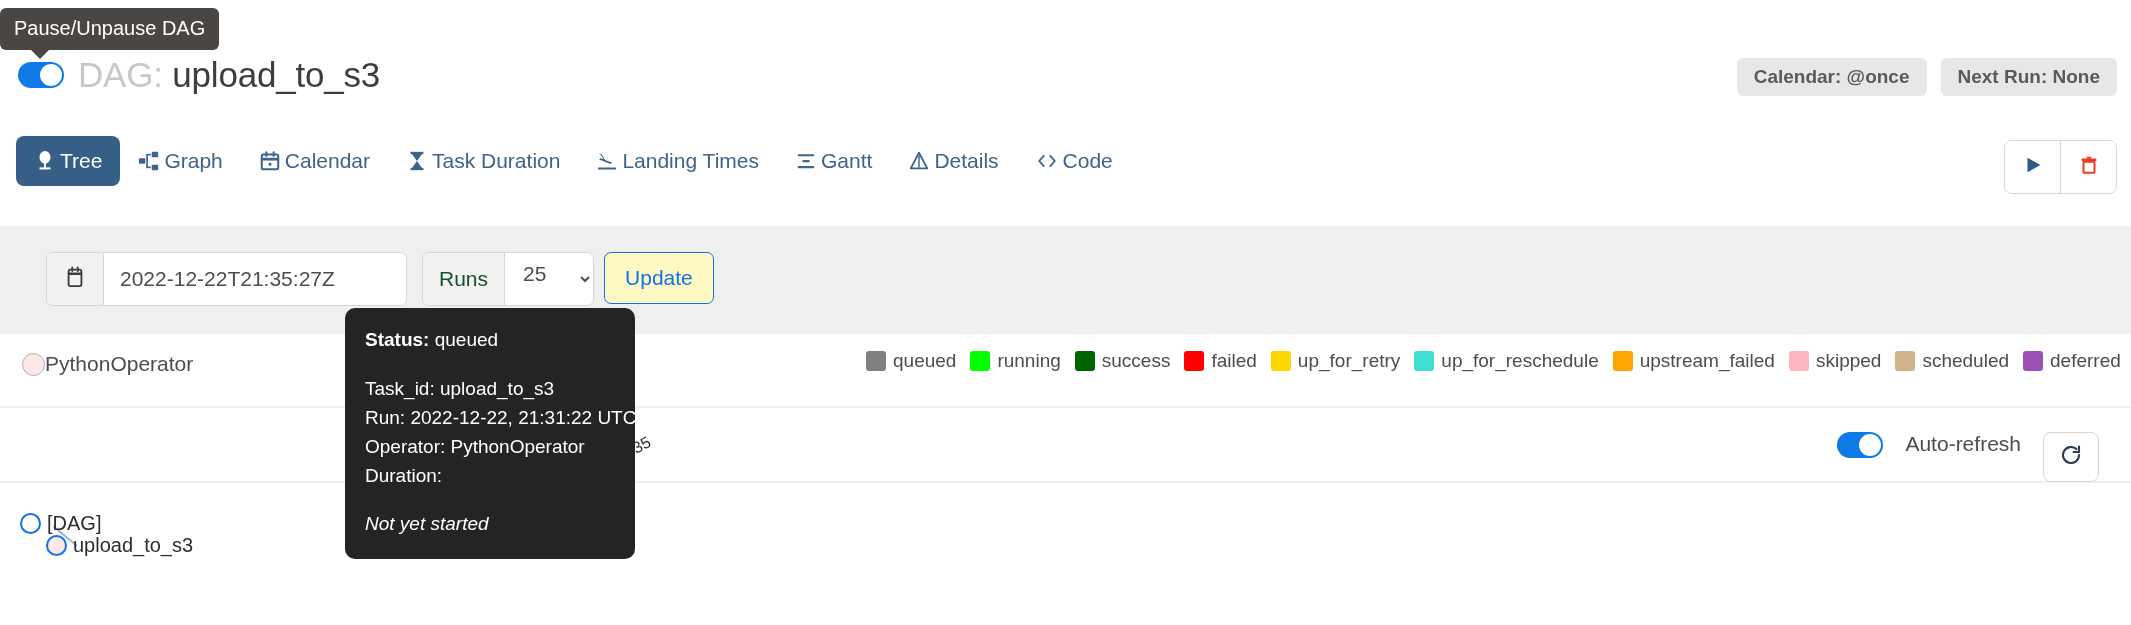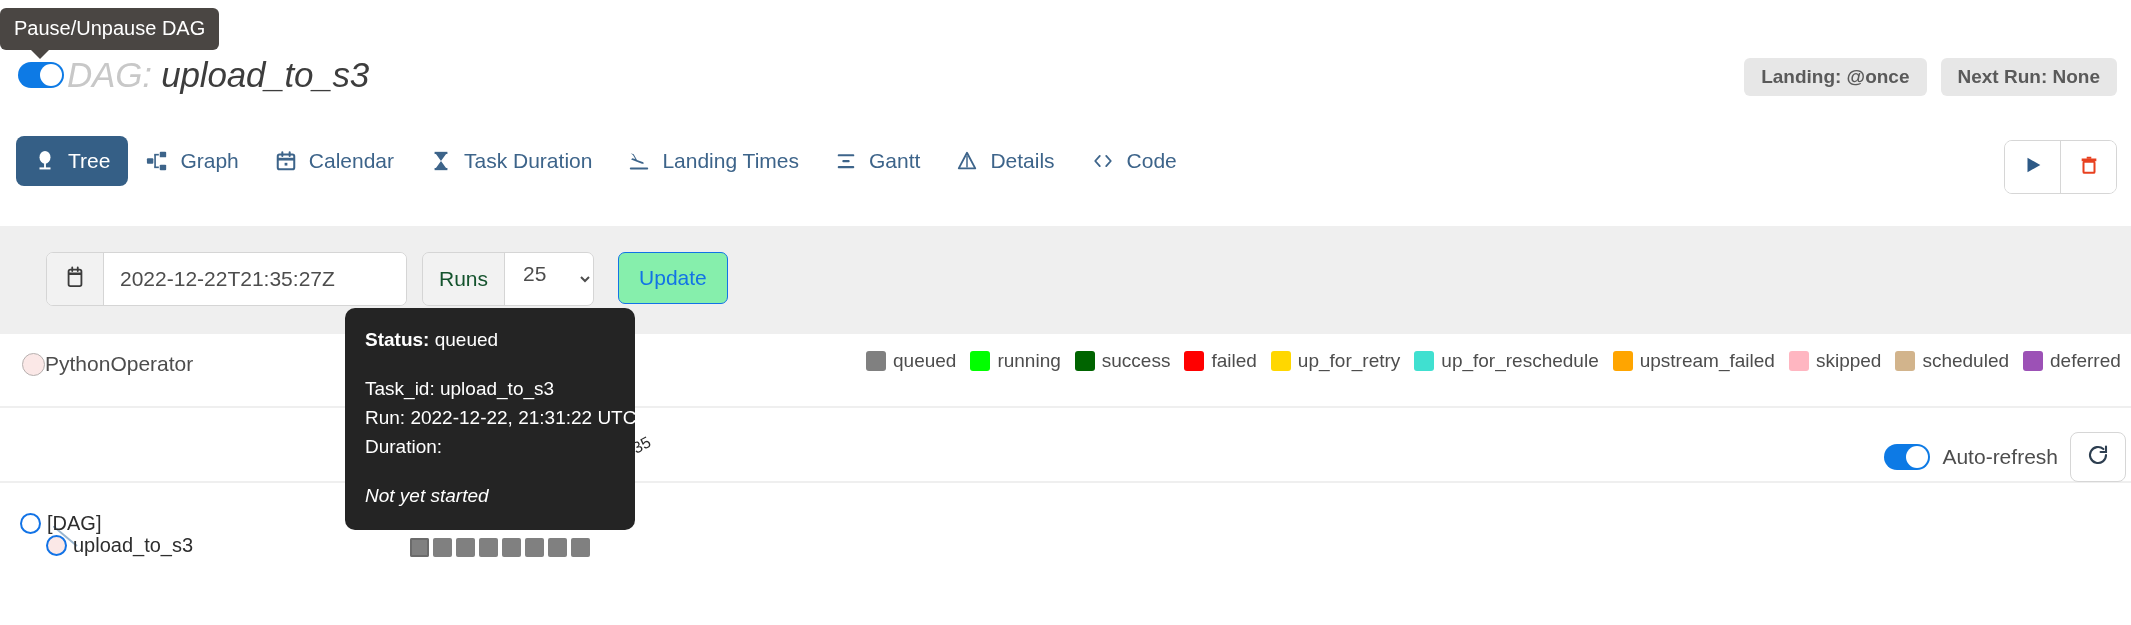--- a/index.html
+++ b/index.html
@@ -45,22 +45,21 @@
     position: absolute;
     left: 0; top: 55px;
     width: 2131px;
     height: 55px;
   }
   .dag-title-wrap {
     position: absolute;
     left: 18px; top: 0;
     display: flex;
     align-items: center;
-    gap: 3px;
-    font-style: italic;
+    gap: 14px;
   }
   .switch {
     width: 46px;
     height: 26px;
     border-radius: 13px;
     background: #0d7ae5;
     position: relative;
     flex: none;
     cursor: pointer;
   }
@@ -101,21 +100,21 @@
   .tabs {
     position: absolute;
     left: 16px; top: 136px;
     display: flex;
     align-items: center;
     gap: 0px;
   }
   .tab {
     display: flex;
     align-items: center;
-    gap: 12px;
+    gap: 4px;
     padding: 13px 18px;
     border-radius: 8px;
     color: #3d648a;
     font-size: 21px;
     cursor: pointer;
     white-space: nowrap;
   }
   .tab.active {
     background: #355f86;
     color: #ffffff;
@@ -205,25 +204,25 @@
     outline: none;
     font-size: 21px;
     color: #4d4d4d;
     padding: 0 10px 12px 14px;
     background: #fff;
     font-family: "Liberation Sans", sans-serif;
     width: 88px;
     cursor: pointer;
   }
   .update-btn {
-    margin-left: 24px;
+    margin-left: 10px;
     height: 52px;
     border: 1px solid #1273e6;
     border-radius: 7px;
-    background: #86efac;
+    background: #fef9c3;
     color: #1273e6;
     font-size: 21px;
     padding: 0 20px;
     cursor: pointer;
     font-family: "Liberation Sans", sans-serif;
   }
 
   
   .legend {
     position: absolute;
@@ -268,24 +267,23 @@
     width: 2131px;
     height: 2px;
     background: #efefef;
   }
   .divider.d1 { top: 406px; }
   .divider.d2 { top: 481px; }
 
   
   .refresh-wrap {
     position: absolute;
-    right: 5px; top: 432px;
-    display: flex;
-    align-items: center;
-    gap: 12px;
+    right: 32px; top: 432px;
+    display: flex;
+    gap: 22px;
   }
   .refresh-label {
     font-size: 21px;
     color: #4d4d4d;
   }
   .refresh-btn {
     width: 54px; height: 48px;
     border: 1px solid #d6d6d6;
     border-radius: 8px;
     background: #fff;
@@ -416,21 +414,21 @@
 <div class="header-row">
   <div class="dag-title-wrap">
     <div class="switch">
       <div class="knob"></div>
     </div>
     <div class="dag-title">
       <span class="lead">DAG: </span><span>upload_to_s3</span>
     </div>
   </div>
   <div class="badges">
-    <div class="badge">Landing: @once</div>
+    <div class="badge">Calendar: @once</div>
     <div class="badge">Next Run: None</div>
   </div>
 </div>
 
 <div class="tabs">
 
   <div class="tab active">
     <span class="ic">
       <svg width="22" height="22" viewBox="0 0 24 24">
         <ellipse cx="12" cy="8" rx="6" ry="7" fill="#ffffff"></ellipse>
@@ -671,15 +669,16 @@
     <div class="sq"></div>
     <div class="sq"></div>
   </div>
 
 <div class="status-tooltip">
   <div class="st-head">
     <span class="st-key">Status:</span><span> queued</span>
   </div>
   <div class="st-line">Task_id: upload_to_s3</div>
   <div class="st-line">Run: 2022-12-22, 21:31:22 UTC</div>
+  <div class="st-line">Operator: PythonOperator</div>
   <div class="st-line">Duration:</div>
   <div class="st-foot">Not yet started</div>
 </div>
 
 </body></html>

